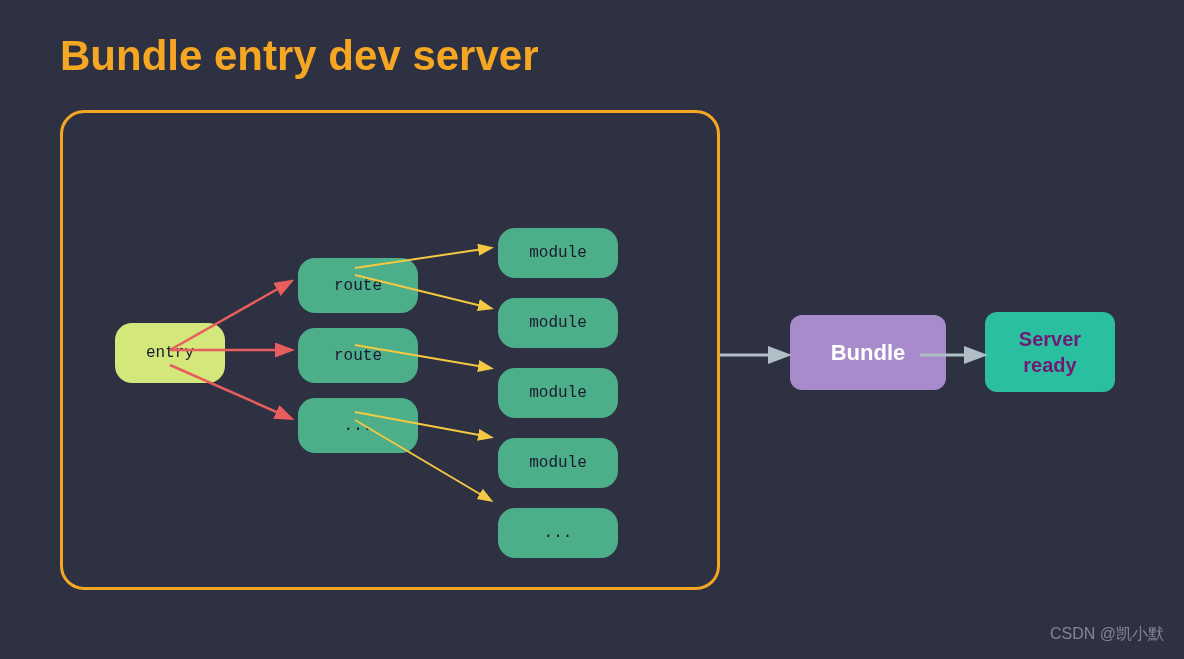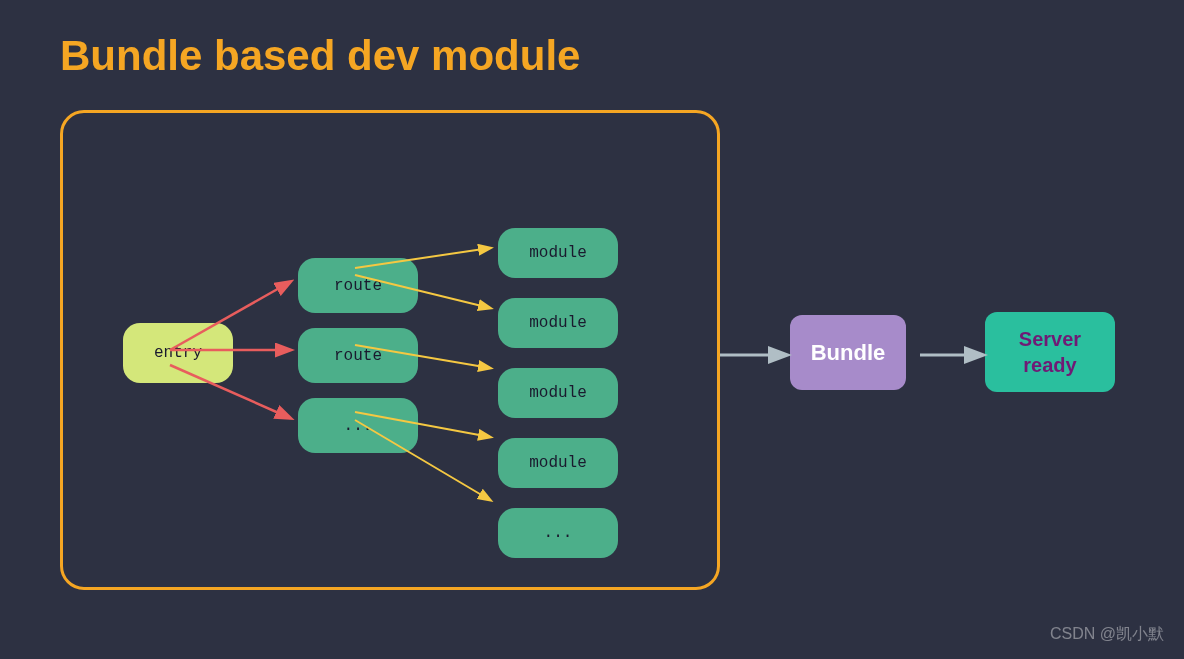--- a/index.html
+++ b/index.html
@@ -44,21 +44,21 @@
       font-size: 16px;
       color: #1a1a2e;
       font-family: 'Courier New', monospace;
     }
 
     .node-entry {
       background: #d4e77a;
       width: 110px;
       height: 60px;
       top: 210px;
-      left: 60px;
+      left: 52px;
     }
 
     .node-route1 {
       background: #4caf8a;
       width: 120px;
       height: 55px;
       top: 145px;
       left: 235px;
     }
 
@@ -115,21 +115,21 @@
       width: 120px;
       height: 50px;
       top: 395px;
       left: 435px;
     }
 
     
     .node-bundle {
       position: absolute;
       background: #a78bca;
-      width: 116px;
+      width: 156px;
       height: 75px;
       top: 315px;
       left: 790px;
       border-radius: 12px;
       display: flex;
       align-items: center;
       justify-content: center;
       font-size: 22px;
       font-weight: bold;
       color: white;
@@ -169,21 +169,21 @@
       top: 0;
       left: 0;
       width: 1184px;
       height: 659px;
       pointer-events: none;
     }
   </style>
 </head>
 <body>
 
-<span class="title">Bundle based dev module</span>
+<span class="title">Bundle entry dev server</span>
 
 <div class="main-container">
 
   <div class="node node-entry">entry</div>
 
   <div class="node node-route1">route</div>
   <div class="node node-route2">route</div>
   <div class="node node-dots1">...</div>
 
   <div class="node node-module1">module</div>

